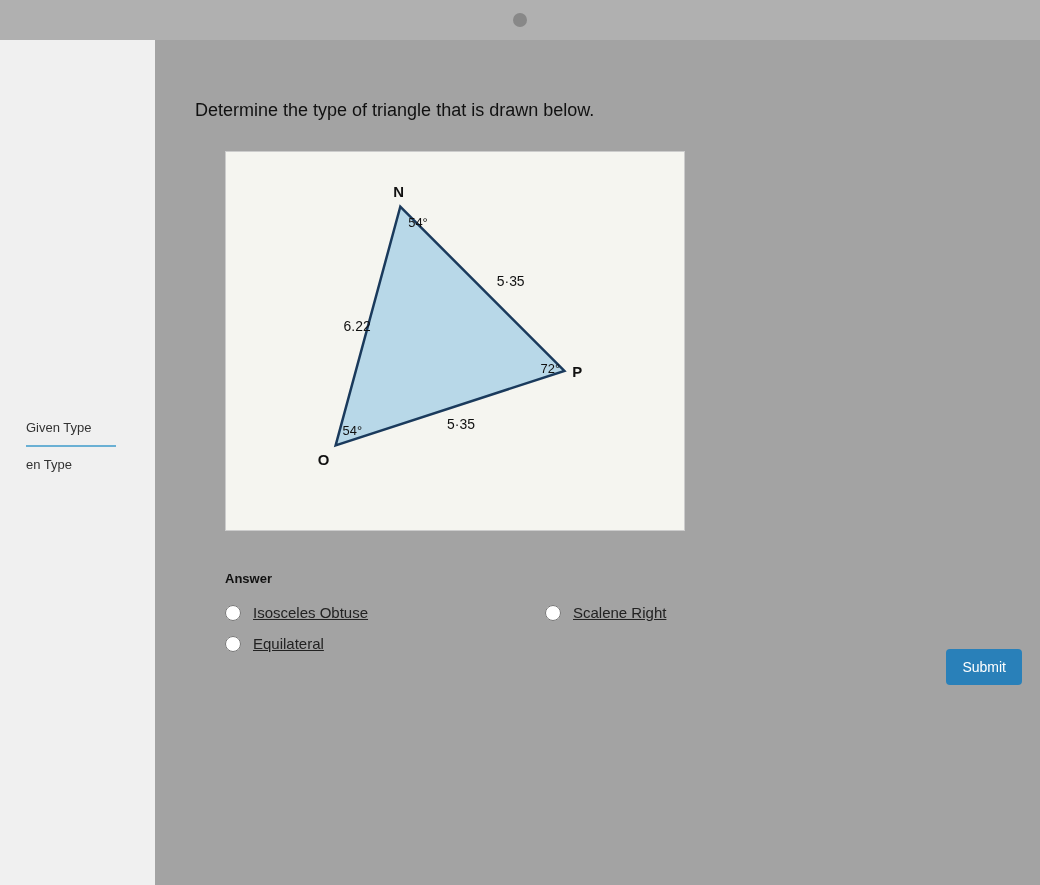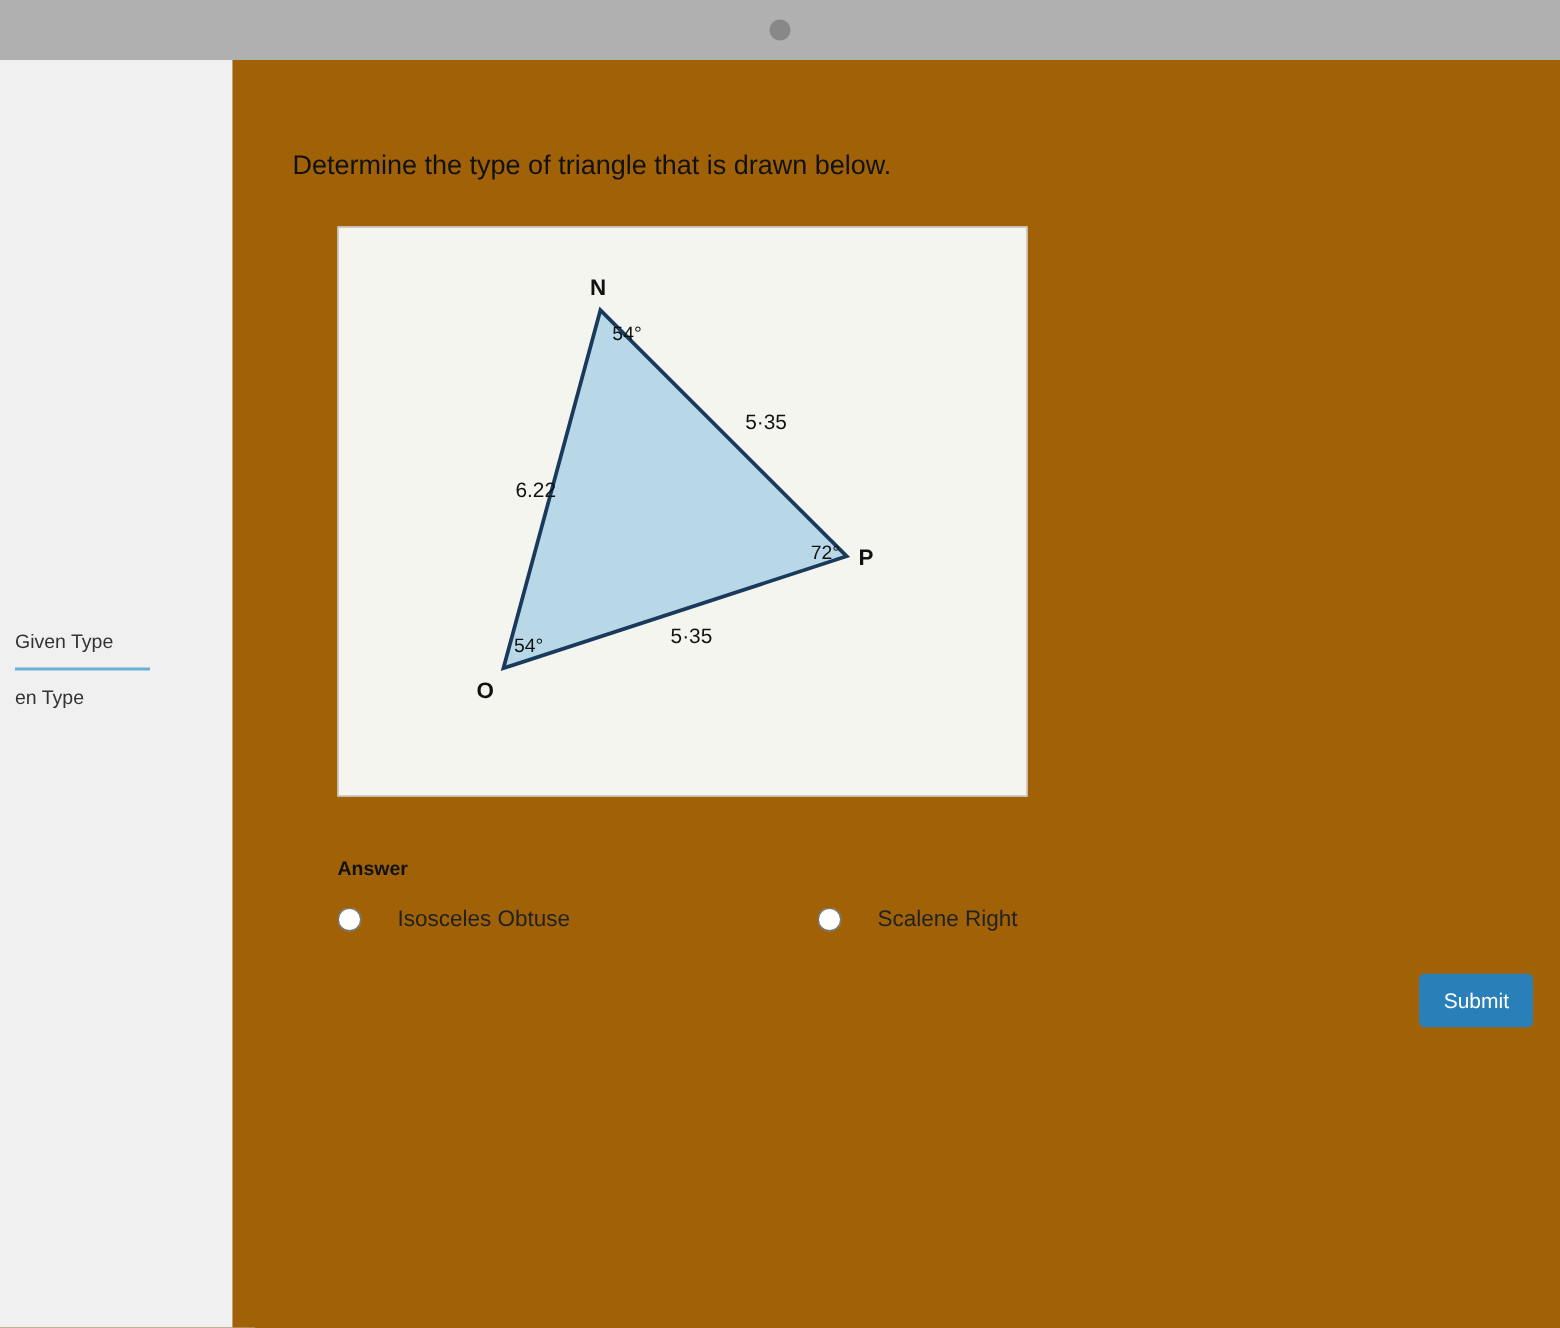--- a/index.html
+++ b/index.html
@@ -13,40 +13,40 @@
     }
 
     .sidebar {
       width: 155px;
       background: #f0f0f0;
       height: 100%;
       flex-shrink: 0;
       display: flex;
       flex-direction: column;
       padding-top: 420px;
-      padding-left: 10px;
+      padding-left: 26px;
       gap: 8px;
     }
 
     .sidebar-label {
       font-size: 13px;
       color: #333;
       font-weight: 500;
     }
 
     .sidebar-divider {
       width: 90px;
       height: 2px;
       background: #6ab0d4;
       margin: 2px 0;
     }
 
     .main-content {
       flex: 1;
-      background: #a16207;
+      background: #a3a3a3;
       padding: 60px 40px 30px 40px;
       display: flex;
       flex-direction: column;
       gap: 20px;
     }
 
     .question-title {
       font-size: 18px;
       font-weight: 400;
       color: #111;
@@ -82,24 +82,25 @@
 
     .options-grid {
       display: grid;
       grid-template-columns: 260px 260px;
       gap: 14px 60px;
     }
 
     .option-row {
       display: flex;
       align-items: center;
-      gap: 24px;
+      gap: 12px;
       font-size: 15px;
       color: #222;
       cursor: pointer;
+      text-decoration: underline;
     }
 
     .option-row input[type="radio"] {
       width: 16px;
       height: 16px;
       cursor: pointer;
       accent-color: #555;
     }
 
     .submit-btn {
@@ -180,17 +181,21 @@
       <label class="option-row">
         <input type="radio" name="triangle-type" value="isosceles-obtuse" style="">
         <span>Isosceles Obtuse</span>
       </label>
       <label class="option-row">
         <input type="radio" name="triangle-type" value="scalene-right" style="">
         <span>Scalene Right</span>
       </label>
 
 
+      <label class="option-row">
+        <input type="radio" name="triangle-type" value="equilateral" style="">
+        <span>Equilateral</span>
+      </label>
     </div>
   </div>
 </div>
 
 <button class="submit-btn">Submit</button>
 
 </body></html>

